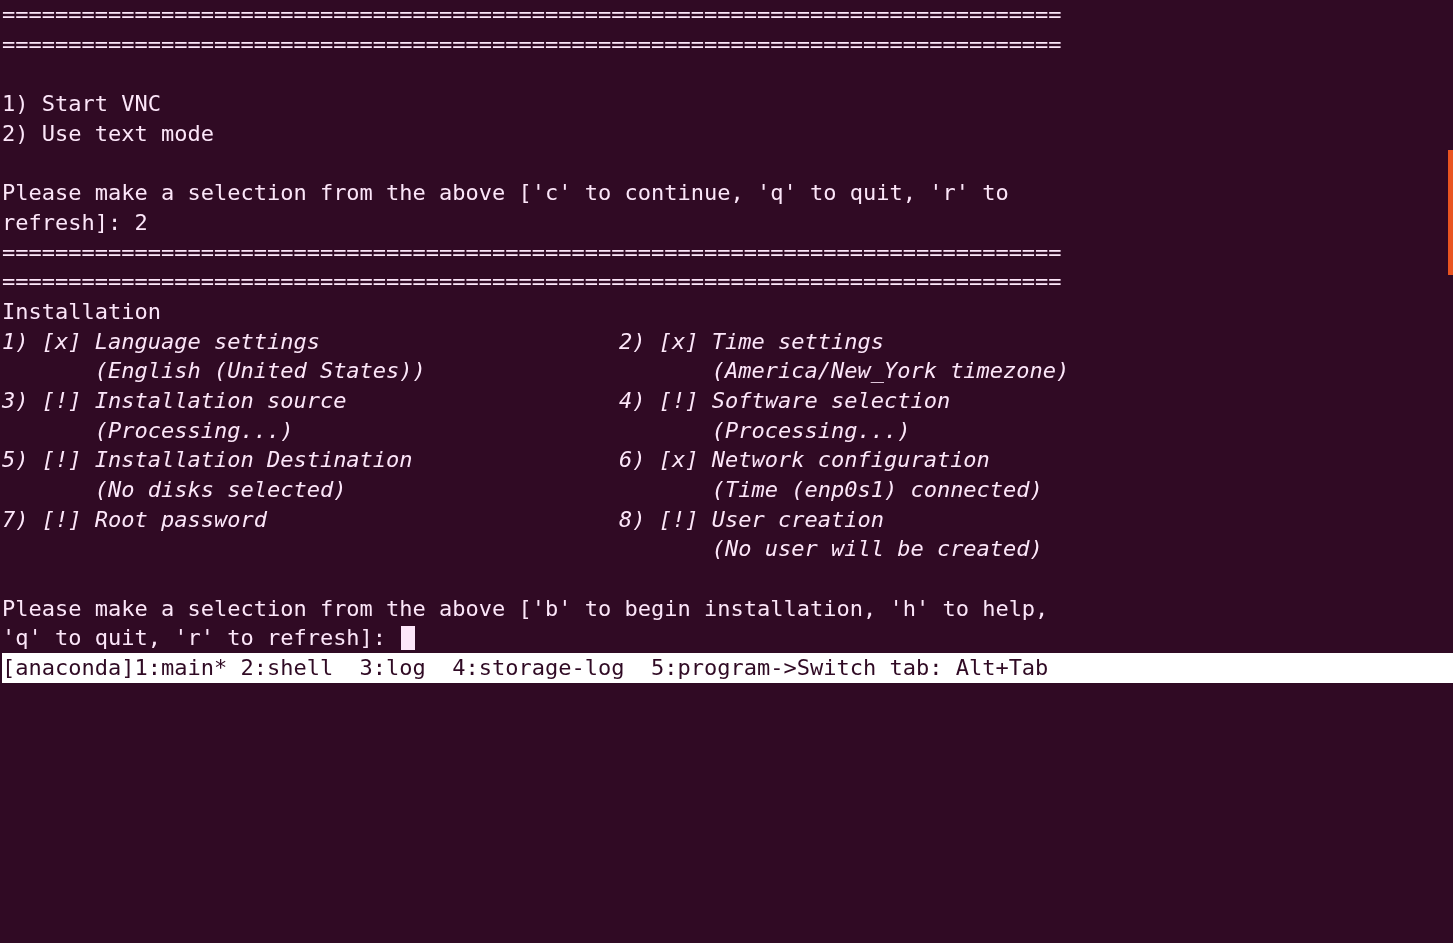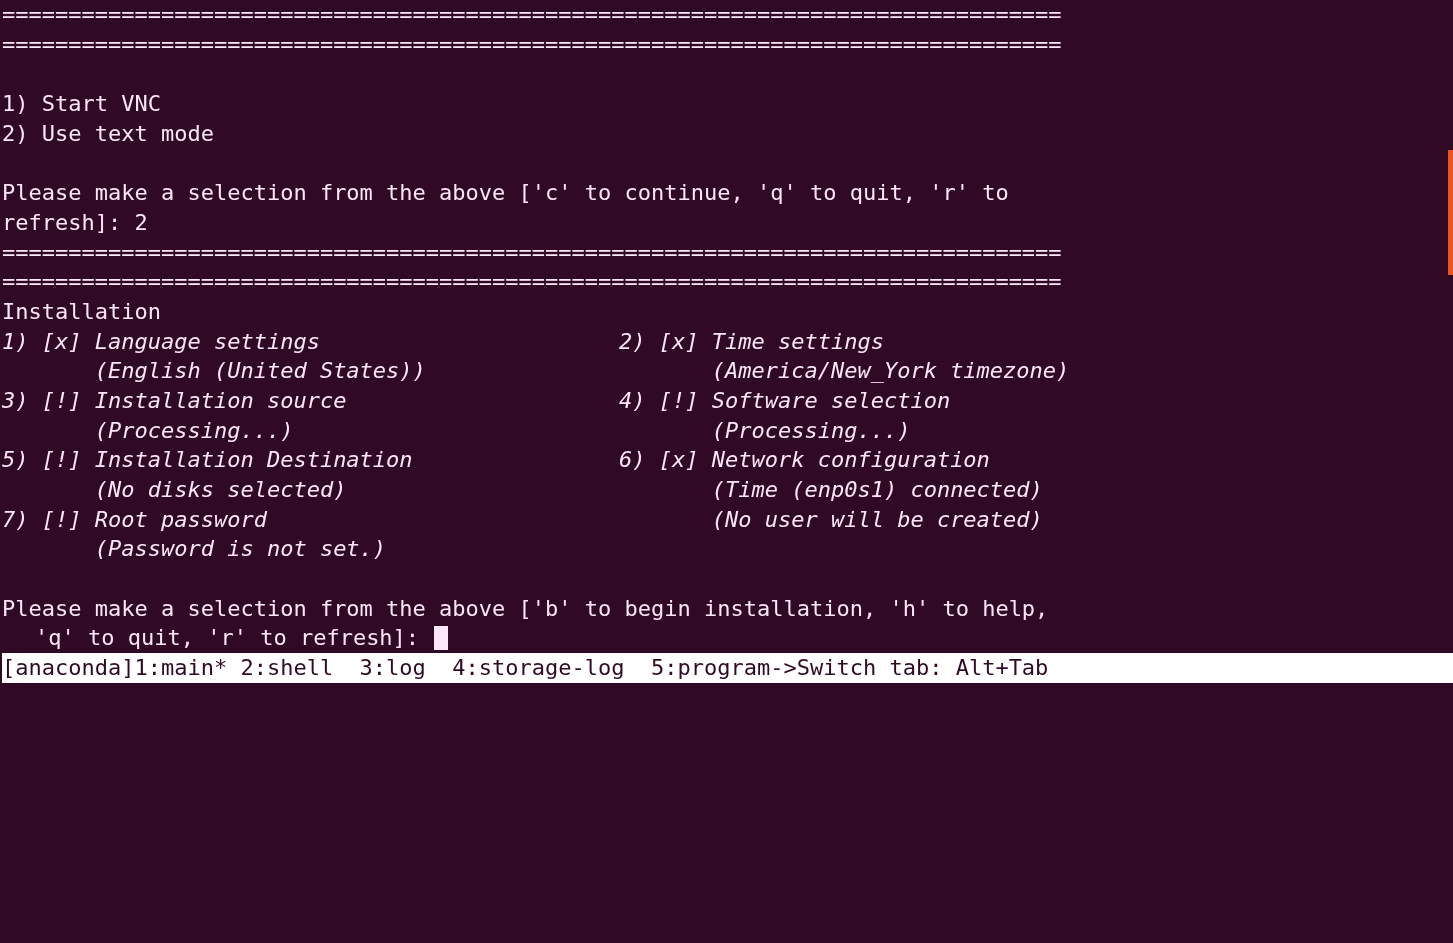--- a/index.html
+++ b/index.html
@@ -58,21 +58,21 @@
     margin-left: 2px;
   }
   .statusbar {
     background: #ffffff;
     color: #300a24;
     white-space: pre;
   }
   .term {
     padding: 0 0 0 2px;
   }
-  .inline-block { display:inline;margin-left:33px; }
+  .inline-block { display:inline; }
 </style>
 </head>
 <body>
 
 <div class="term">
   <pre class="hr1">================================================================================</pre>
   <pre class="hr2">================================================================================</pre>
   <pre> </pre>
   <pre>1) Start VNC</pre>
   <pre>2) Use text mode</pre>
@@ -85,29 +85,29 @@
 
   <div class="two-col">
     <div class="col">
       <pre>1) [x] Language settings</pre>
       <pre>       (English (United States))</pre>
       <pre>3) [!] Installation source</pre>
       <pre>       (Processing...)</pre>
       <pre>5) [!] Installation Destination</pre>
       <pre>       (No disks selected)</pre>
       <pre>7) [!] Root password</pre>
-      <pre>       (Password is not set.)</pre>
     </div>
     <div class="col2">
       <pre>2) [x] Time settings</pre>
       <pre>       (America/New_York timezone)</pre>
       <pre>4) [!] Software selection</pre>
       <pre>       (Processing...)</pre>
       <pre>6) [x] Network configuration</pre>
       <pre>       (Time (enp0s1) connected)</pre>
+      <pre>8) [!] User creation</pre>
       <pre>       (No user will be created)</pre>
     </div>
   </div>
 
   <pre> </pre>
   <pre>Please make a selection from the above ['b' to begin installation, 'h' to help,</pre>
   <div style="white-space:pre;"><span class="inline-block">'q' to quit, 'r' to refresh]: </span><span class="cursor"></span></div>
   <pre class="statusbar">[anaconda]1:main* 2:shell  3:log  4:storage-log  5:program-&gt;Switch tab: Alt+Tab </pre>
 </div>
 

